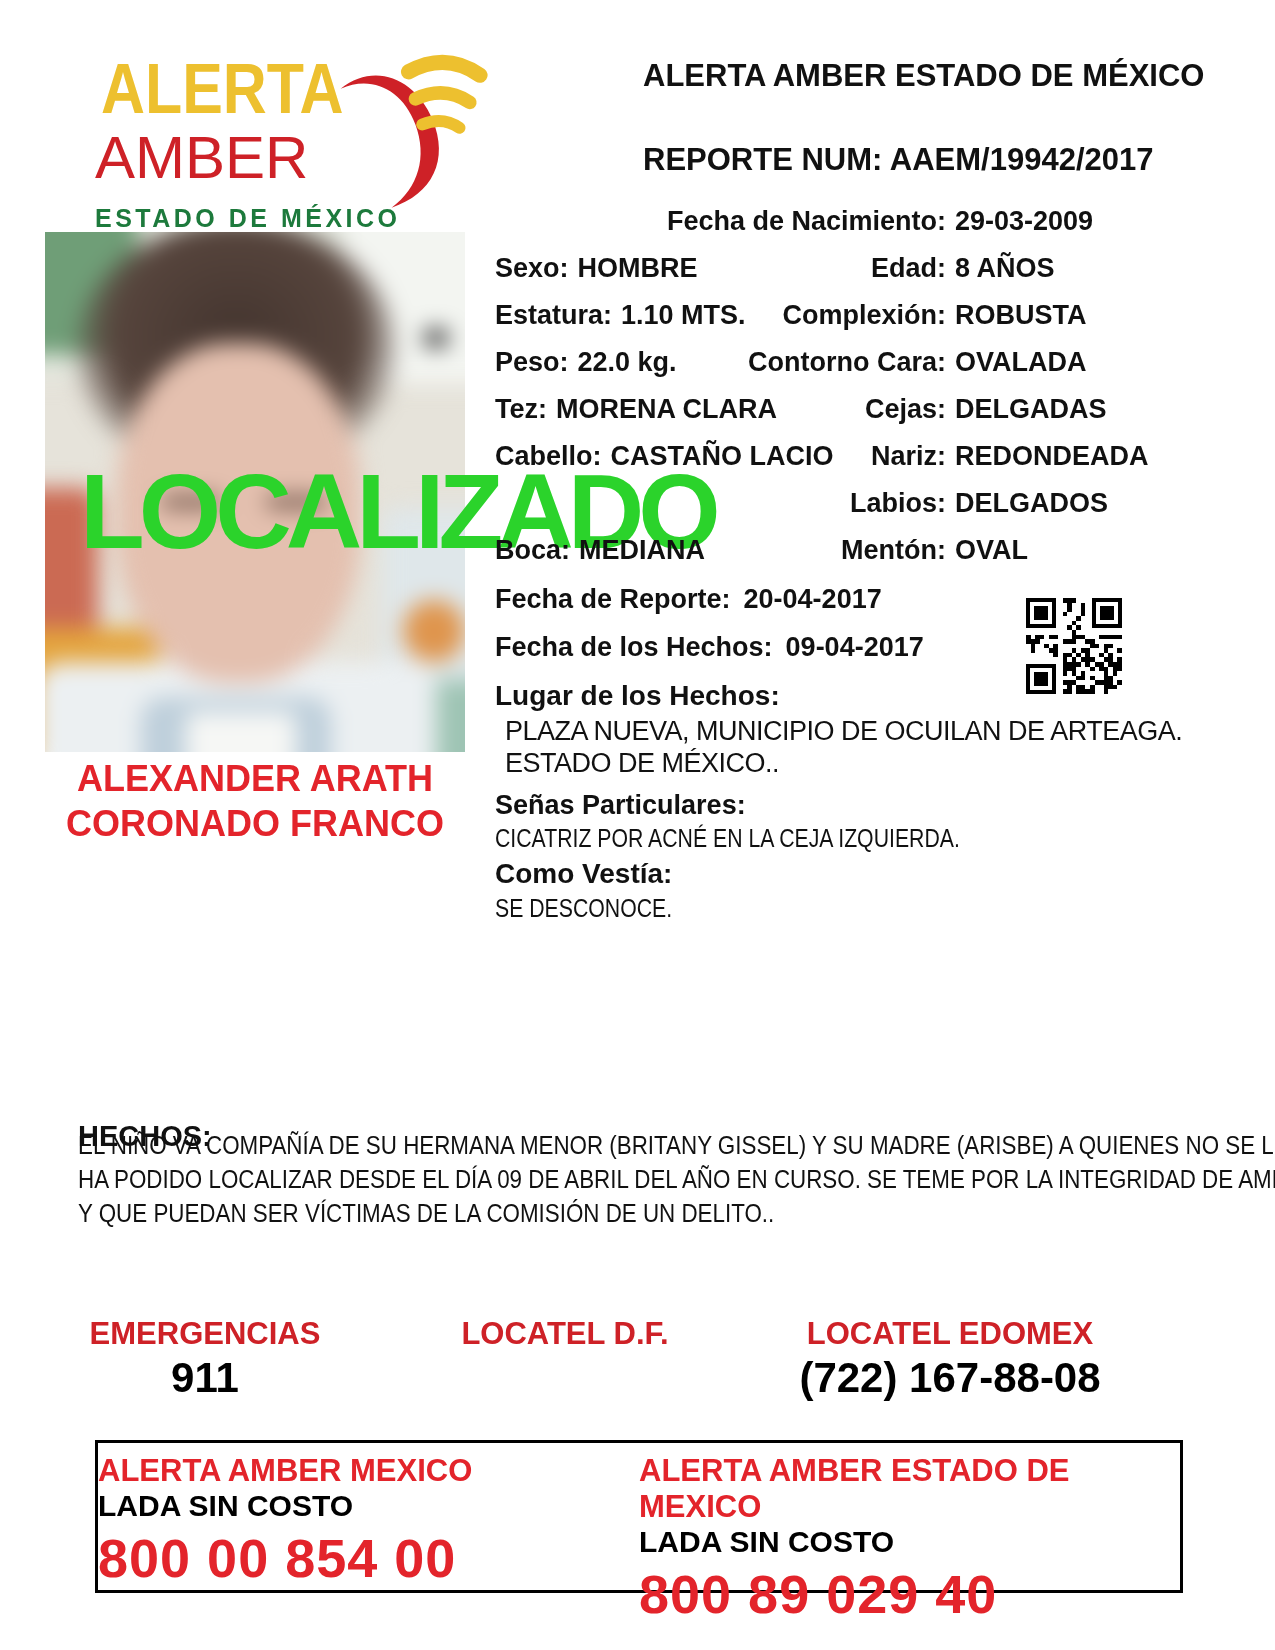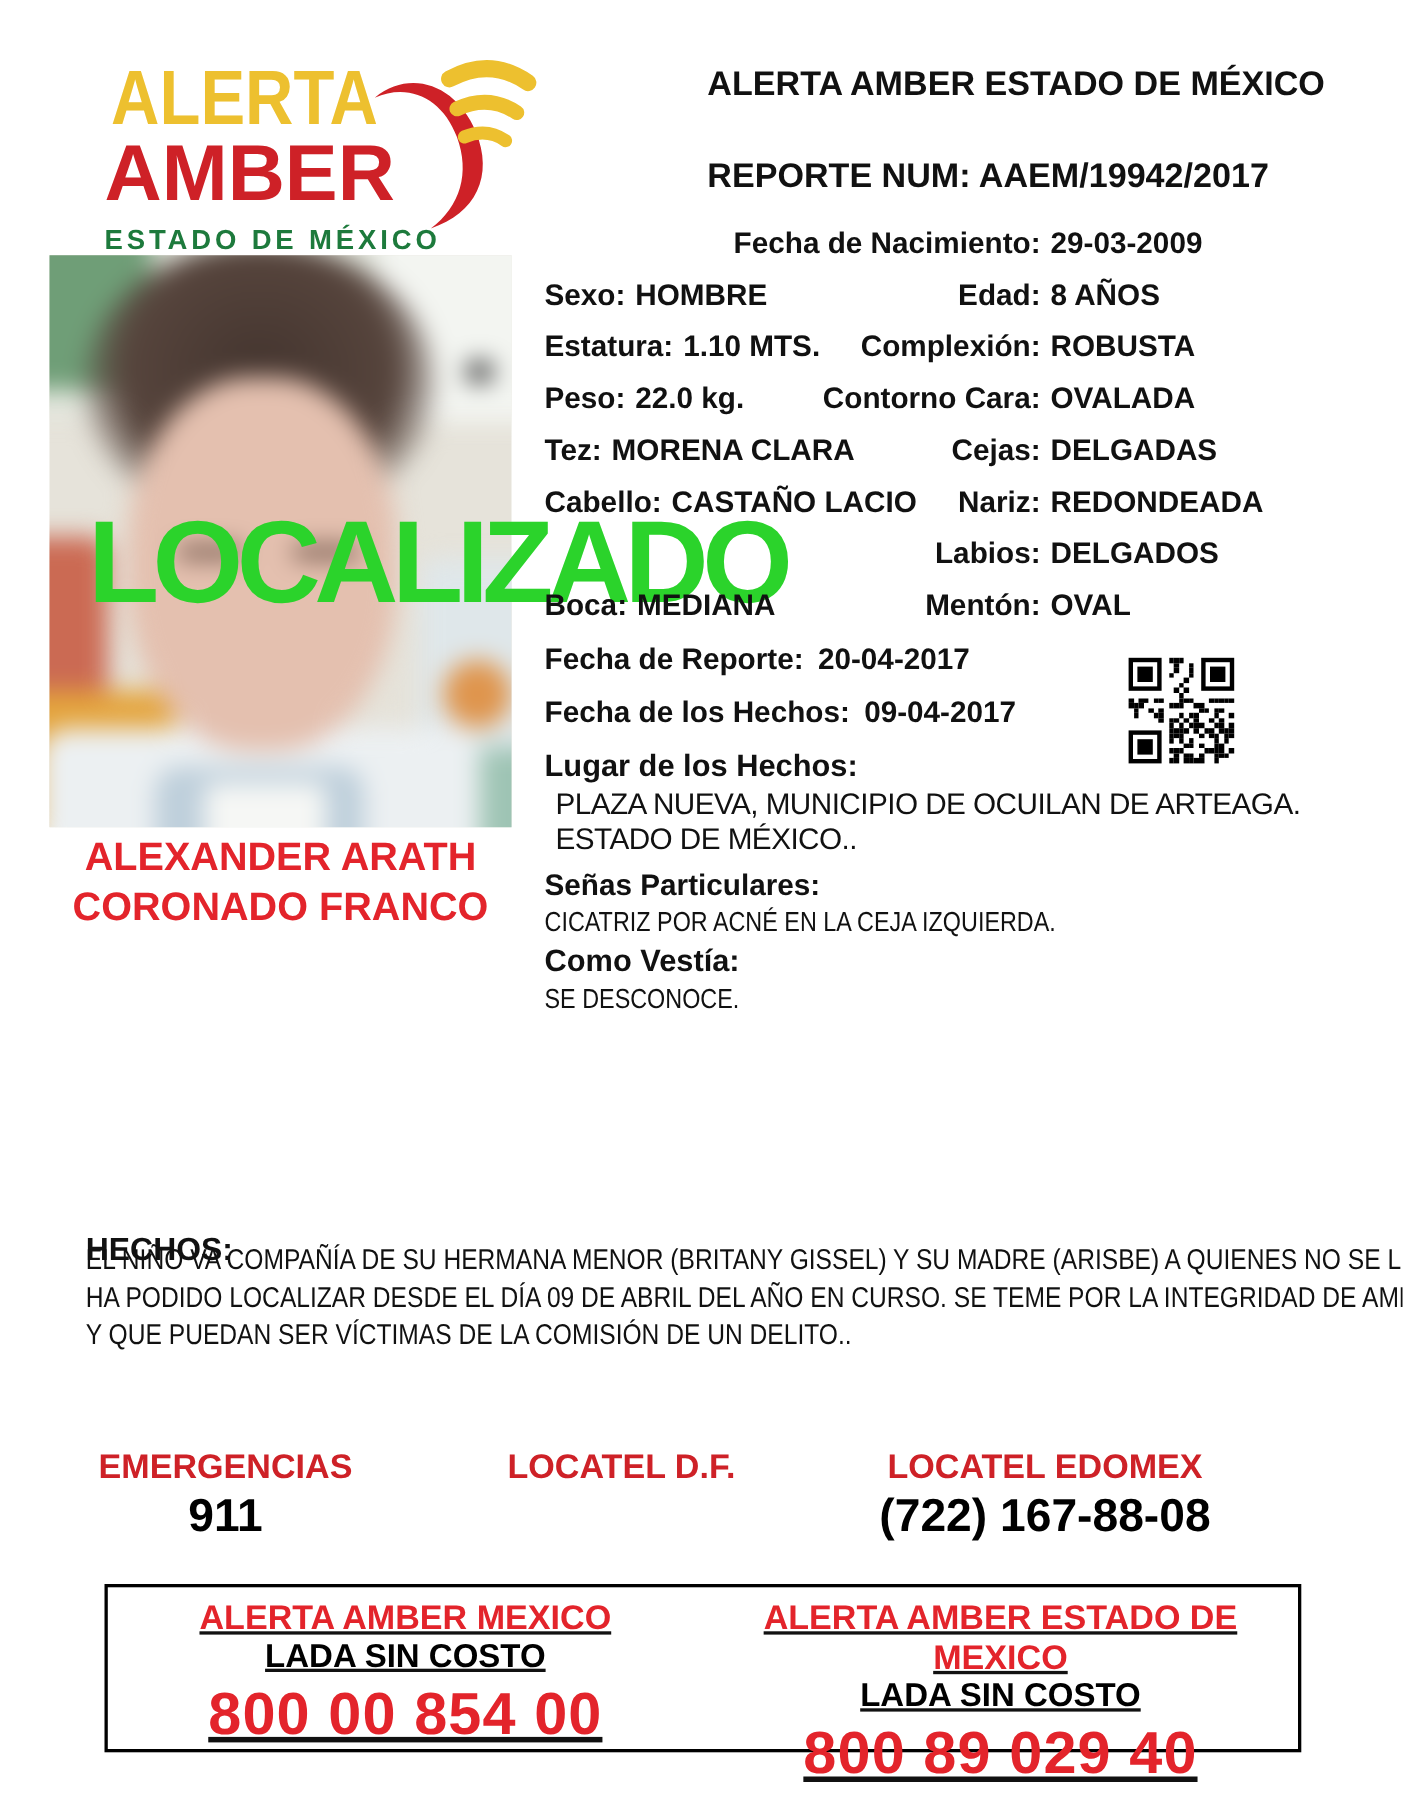--- a/index.html
+++ b/index.html
@@ -17,21 +17,21 @@
     font-family:"Liberation Sans",sans-serif;color:var(--text-black);
   }
   .abs{position:absolute;}
   .cx85{display:inline-block;transform:scaleX(0.85);transform-origin:0 0;white-space:nowrap;}
   .cx86{transform:scaleX(0.86);transform-origin:0 0;white-space:nowrap;}
 
   
   .logo{left:95px;top:40px;width:360px;}
   .logo-line1{font-size:70px;line-height:70px;font-weight:bold;color:var(--logo-yellow);
     transform:scaleX(0.87);transform-origin:0 0;margin:14px 0 0 6px;letter-spacing:0px;}
-  .logo-line2{font-size:72px;line-height:80px;font-weight:bold;color:var(--brand-red);margin-top:-6px;letter-spacing:0px;}
+  .logo-line2{font-size:60px;line-height:80px;font-weight:normal;color:var(--brand-red);margin-top:-6px;letter-spacing:0px;}
   .logo-line3{font-size:25px;line-height:28px;font-weight:bold;color:var(--logo-green);letter-spacing:3.5px;margin-top:6px;}
   .swoosh{left:232px;top:8px;width:170px;height:175px;}
 
   
   .header-title{left:643px;top:58px;font-size:31px;font-weight:bold;}
   .report-num{left:643px;top:110px;font-size:31px;font-weight:bold;margin-top:32px;}
 
   
   .photo{left:45px;top:232px;width:420px;height:520px;background:#e6e3da;overflow:hidden;z-index:1;}
   .photo-blur{position:absolute;inset:-24px;filter:blur(11px);}
@@ -98,21 +98,21 @@
   
   .contact{top:1315px;text-align:center;z-index:3;}
   .contact .clabel{font-size:31px;line-height:38px;font-weight:bold;color:var(--brand-red);}
   .contact .cnumber{font-size:42px;line-height:50px;font-weight:bold;color:#000;}
   .contact-1{left:65px;width:280px;}
   .contact-2{left:395px;width:340px;}
   .contact-3{left:765px;width:370px;}
 
   
   .footer-box{left:95px;top:1440px;width:1088px;height:153px;border:3px solid #000;display:flex;}
-  .fb-col{flex:1;text-align:center;padding-top:10px;text-decoration:underline;}
+  .fb-col{flex:1;padding-top:10px;}
   .fb-title{font-size:31px;line-height:36px;font-weight:bold;color:var(--alert-red);}
   .fb-sub{font-size:30px;line-height:34px;font-weight:bold;color:#000;}
   .fb-number{font-size:54px;line-height:62px;font-weight:bold;color:var(--alert-red);letter-spacing:1px;margin-top:4px;}
 </style>
 </head>
 <body>
 
 <div class="abs logo">
   <div class="logo-line1">ALERTA</div>
   <div class="logo-line2">AMBER</div>

